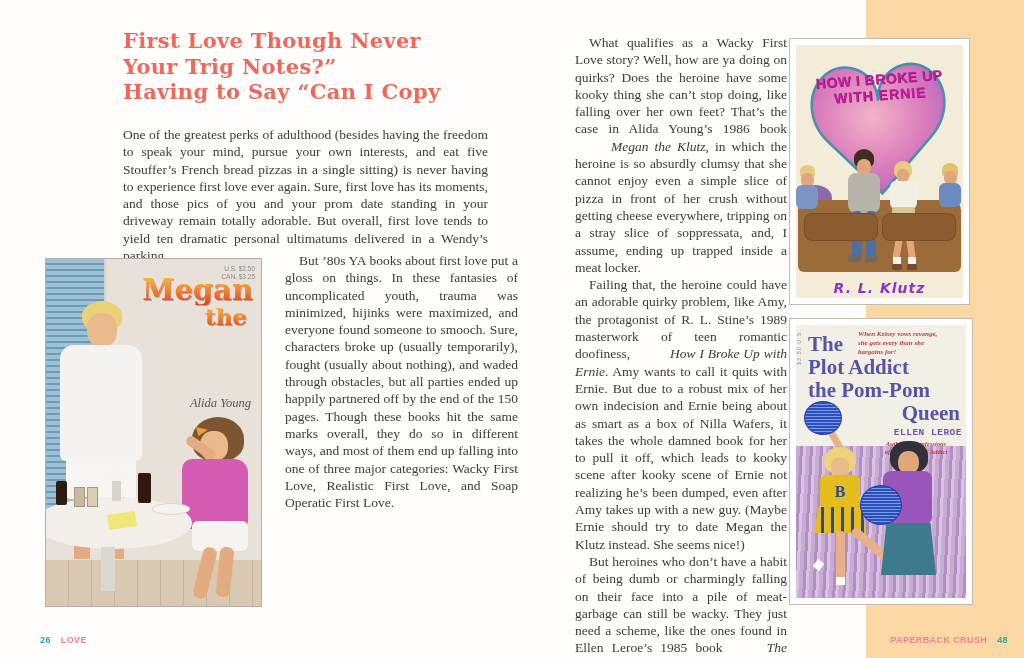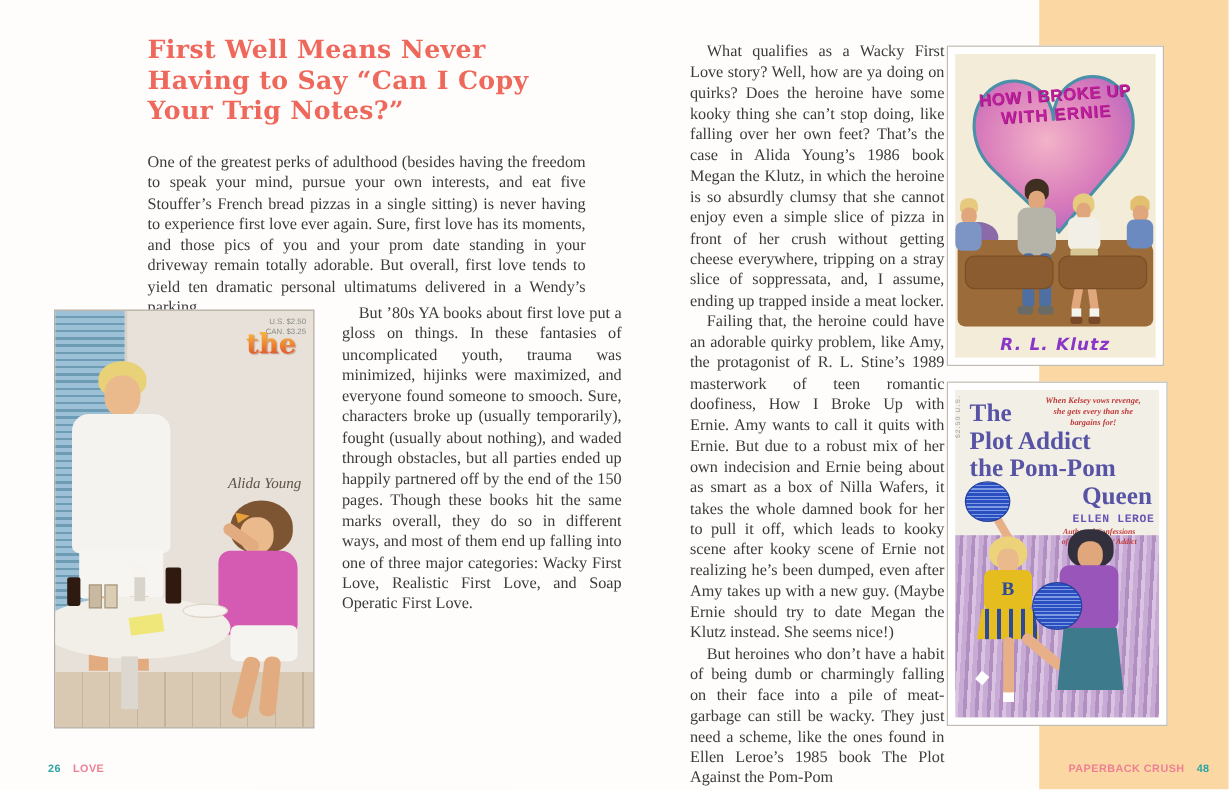--- a/index.html
+++ b/index.html
@@ -126,21 +126,21 @@
   .e-k2-shirt{left:143px;top:138px;width:22px;height:24px;background:#6a8ac0;border-radius:6px;}
   .e-author{position:absolute;bottom:2px;width:100%;text-align:center;
     font-family:"DejaVu Sans",sans-serif;font-weight:700;font-style:italic;
     font-size:14px;color:#8a35c8;letter-spacing:1px;}
 
   
   .pompom{left:789px;top:318px;width:184px;height:287px;}
   .pompom .frame-inner{background:#f2efe7;}
   .p-spine{position:absolute;left:0;top:4px;writing-mode:vertical-rl;transform:rotate(180deg);
     font-family:"Liberation Sans",sans-serif;font-size:5.5px;color:#999;letter-spacing:1px;z-index:3;}
-  .p-tagline{position:absolute;top:5px;left:62px;right:2px;text-align:center;color:#c03a3a;
+  .p-tagline{position:absolute;top:5px;left:62px;right:2px;color:#c03a3a;
     font-weight:700;font-style:italic;font-size:7px;line-height:9px;z-index:2;}
   .p-tagline span{display:block;}
   .p-title{position:absolute;top:8px;left:12px;right:4px;color:#5753A5;
     font-family:"Liberation Serif",serif;font-weight:700;line-height:23px;z-index:2;}
   .p-title span{display:block;font-size:21px;}
   .p-tl4{text-align:right;padding-right:2px;}
   .p-author{position:absolute;top:102px;right:4px;color:#6a55b5;
     font-family:Liberation Mono, monospace;font-weight:700;font-size:9.5px;letter-spacing:.5px;z-index:2;}
   .p-note{position:absolute;top:115px;right:2px;width:96px;text-align:center;color:#c03a3a;
     font-weight:700;font-style:italic;font-size:6.5px;line-height:8px;z-index:2;}
@@ -165,33 +165,33 @@
   .c-leg2{left:54px;top:208px;width:9px;height:42px;background:#e8b088;border-radius:4px;
     transform:rotate(-50deg);transform-origin:top left;z-index:2;}
   .c-sock1{left:40px;top:252px;width:9px;height:8px;background:#fff;z-index:2;}
   .c-sock2{left:18px;top:236px;width:9px;height:8px;background:#fff;transform:rotate(-50deg);z-index:2;}
   .b-hair{left:94px;top:116px;width:38px;height:32px;background:#32303c;border-radius:45% 45% 40% 40%;z-index:2;}
   .b-face{left:102px;top:126px;width:21px;height:23px;background:#e0a67c;border-radius:45%;z-index:2;}
   .b-turtleneck{left:87px;top:146px;width:49px;height:54px;background:#9a55bb;border-radius:8px;z-index:2;}
   .b-skirt{left:85px;top:198px;width:55px;height:52px;background:#3d7a8c;z-index:2;
     clip-path:polygon(10% 0,90% 0,100% 100%,0 100%);}
 
-  .it{}
+  .it{font-style:italic;margin-left:36px;}
 </style>
 </head>
 <body>
 
 <div class="spread">
 
   <div class="peach-band"></div>
 
   <h1 class="heading">
-    <span>First Well Means Never</span>
+    <span>First Love Though Never</span>
+    <span>Your Trig Notes?”</span>
     <span>Having to Say “Can I Copy</span>
-    <span>Your Trig Notes?”</span>
   </h1>
 
   <p class="intro bodytext">One of the greatest perks of adulthood (besides having the freedom to speak your mind, pursue your own interests, and eat five Stouffer’s French bread pizzas in a single sitting) is never having to experience first love ever again. Sure, first love has its moments, and those pics of you and your prom date standing in your driveway remain totally adorable. But overall, first love tends to yield ten dramatic personal ultimatums delivered in a Wendy’s parking</p>
 
   <div class="wrap-col bodytext">
     <p class="indent">But ’80s YA books about first love put a gloss on things. In these fantasies of uncomplicated youth, trauma was minimized, hijinks were maximized, and everyone found someone to smooch. Sure, characters broke up (usually temporarily), fought (usually about nothing), and waded through obstacles, but all parties ended up happily partnered off by the end of the 150 pages. Though these books hit the same marks overall, they do so in different ways, and most of them end up falling into one of three major categories: Wacky First Love, Realistic First Love, and Soap Operatic First Love.</p>
   </div>
 
   <div class="megan">
     <div class="blinds"></div>
@@ -222,20 +222,21 @@
     <div class="m-part i-stem"></div>
     <div class="m-part i-cola2"></div>
     <div class="m-part i-plate"></div>
     <div class="m-part i-napkin"></div>
 
     <div class="m-price">
       <span>U.S. $2.50</span>
       <span>CAN. $3.25</span>
     </div>
     <div class="m-title">
+      <span class="m-line m-line1">Megan</span>
       <span class="m-line m-line2">the</span>
     </div>
     <div class="m-author">Alida Young</div>
   </div>
 
   <div class="footer footer-left">
     <span class="f-num">26</span><span class="gap"></span><span class="f-sec">LOVE</span>
   </div>
 
   <div class="right-col bodytext">

